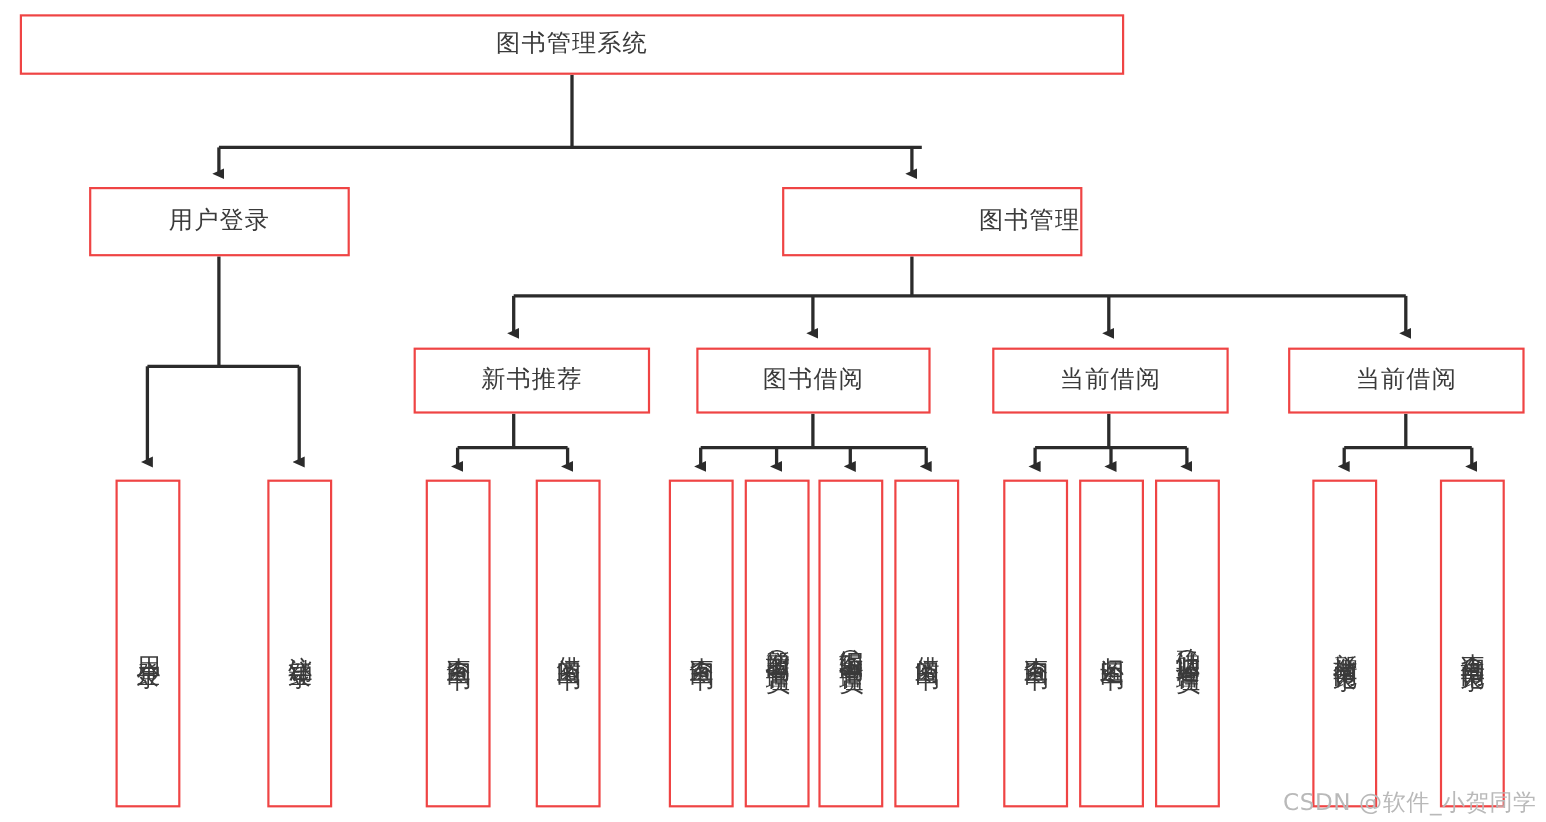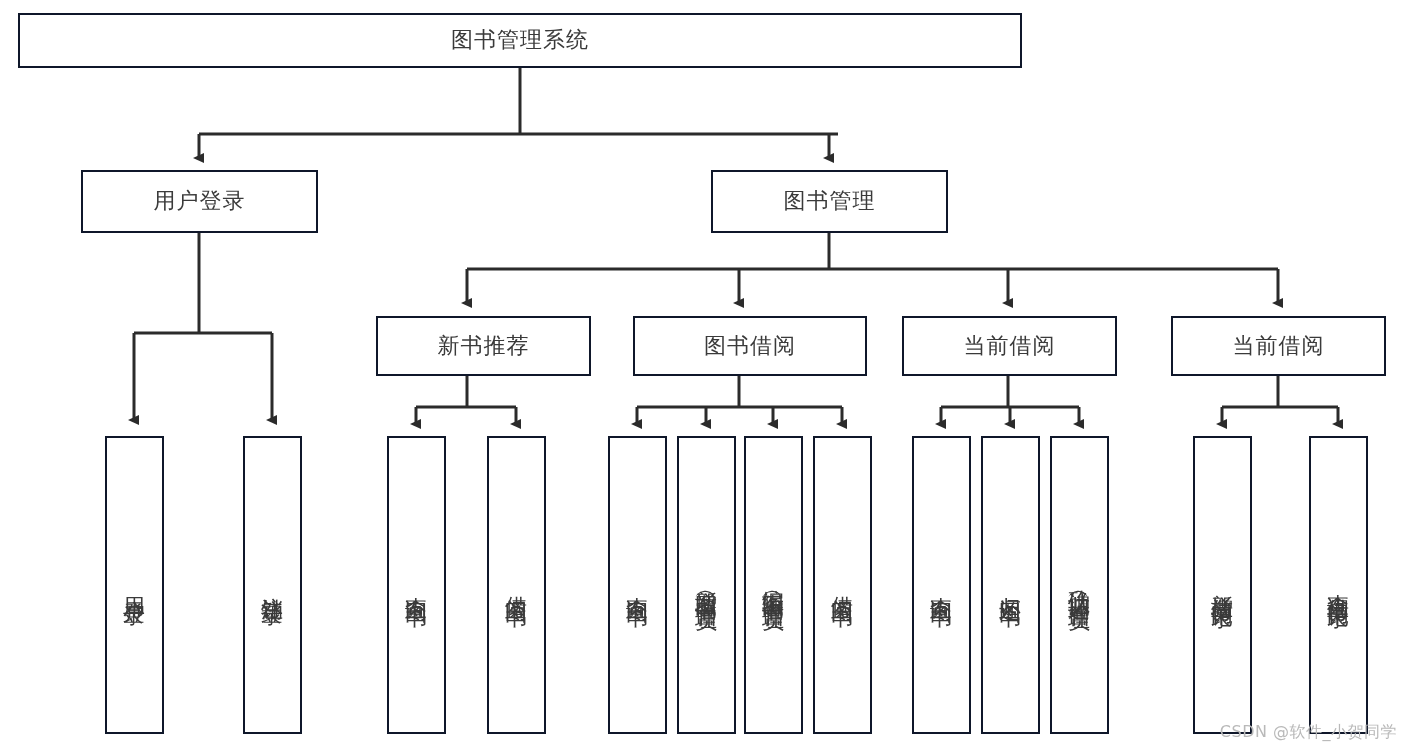--- a/index.html
+++ b/index.html
@@ -21,21 +21,21 @@
   #diagram-svg {
     position: absolute;
     left: 0;
     top: 0;
     width: 1405px;
     height: 747px;
   }
   .node {
     position: absolute;
     box-sizing: border-box;
-    border: 2px solid #0f172a;
+    border: 2px solid #ef4444;
     background: #ffffff;
     display: flex;
     align-items: center;
     justify-content: center;
     color: #3a3a3a;
   }
   .node.horizontal {
     font-size: 22px;
     letter-spacing: 1px;
     line-height: 1.2;
@@ -56,21 +56,21 @@
     max-height: 100%;
   }
   .node-label {
     display: block;
     white-space: pre;
   }
   #watermark {
     position: absolute;
     right: 8px;
     bottom: 4px;
-    font-size: 16px;
+    font-size: 21px;
     color: #b9b9b9;
     letter-spacing: 0.5px;
     white-space: nowrap;
     user-select: none;
   }
 </style>
 </head>
 <body>
 
 <div id="diagram-root">
@@ -125,28 +125,28 @@
     </g>
   </svg>
 
   <div class="node horizontal" style="left:18px; top:13px; width:1004px; height:55px;">
     <span class="node-label">图书管理系统</span>
   </div>
 
   <div class="node horizontal" style="left:81px; top:170px; width:237px; height:63px;">
     <span class="node-label">用户登录</span>
   </div>
-  <div class="node horizontal" style="left:711px; top:170px; width:237px; height:63px;">
+  <div class="node horizontal" style="left:711px; top:170px; width:273px; height:63px;justify-content:flex-end;">
     <span class="node-label">图书管理</span>
   </div>
 
   <div class="node horizontal" style="left:360px; top:316px; width:215px; height:60px;margin-left:16px;">
     <span class="node-label">新书推荐</span>
   </div>
-  <div class="node horizontal" style="left:633px; top:316px; width:234px; height:60px;">
+  <div class="node horizontal" style="left:633px; top:316px; width:213px; height:60px;">
     <span class="node-label">图书借阅</span>
   </div>
   <div class="node horizontal" style="left:902px; top:316px; width:215px; height:60px;">
     <span class="node-label">当前借阅</span>
   </div>
   <div class="node horizontal" style="left:1171px; top:316px; width:215px; height:60px;">
     <span class="node-label">当前借阅</span>
   </div>
 
   <div class="node vertical" style="left:105px; top:436px; width:59px; height:298px;">

